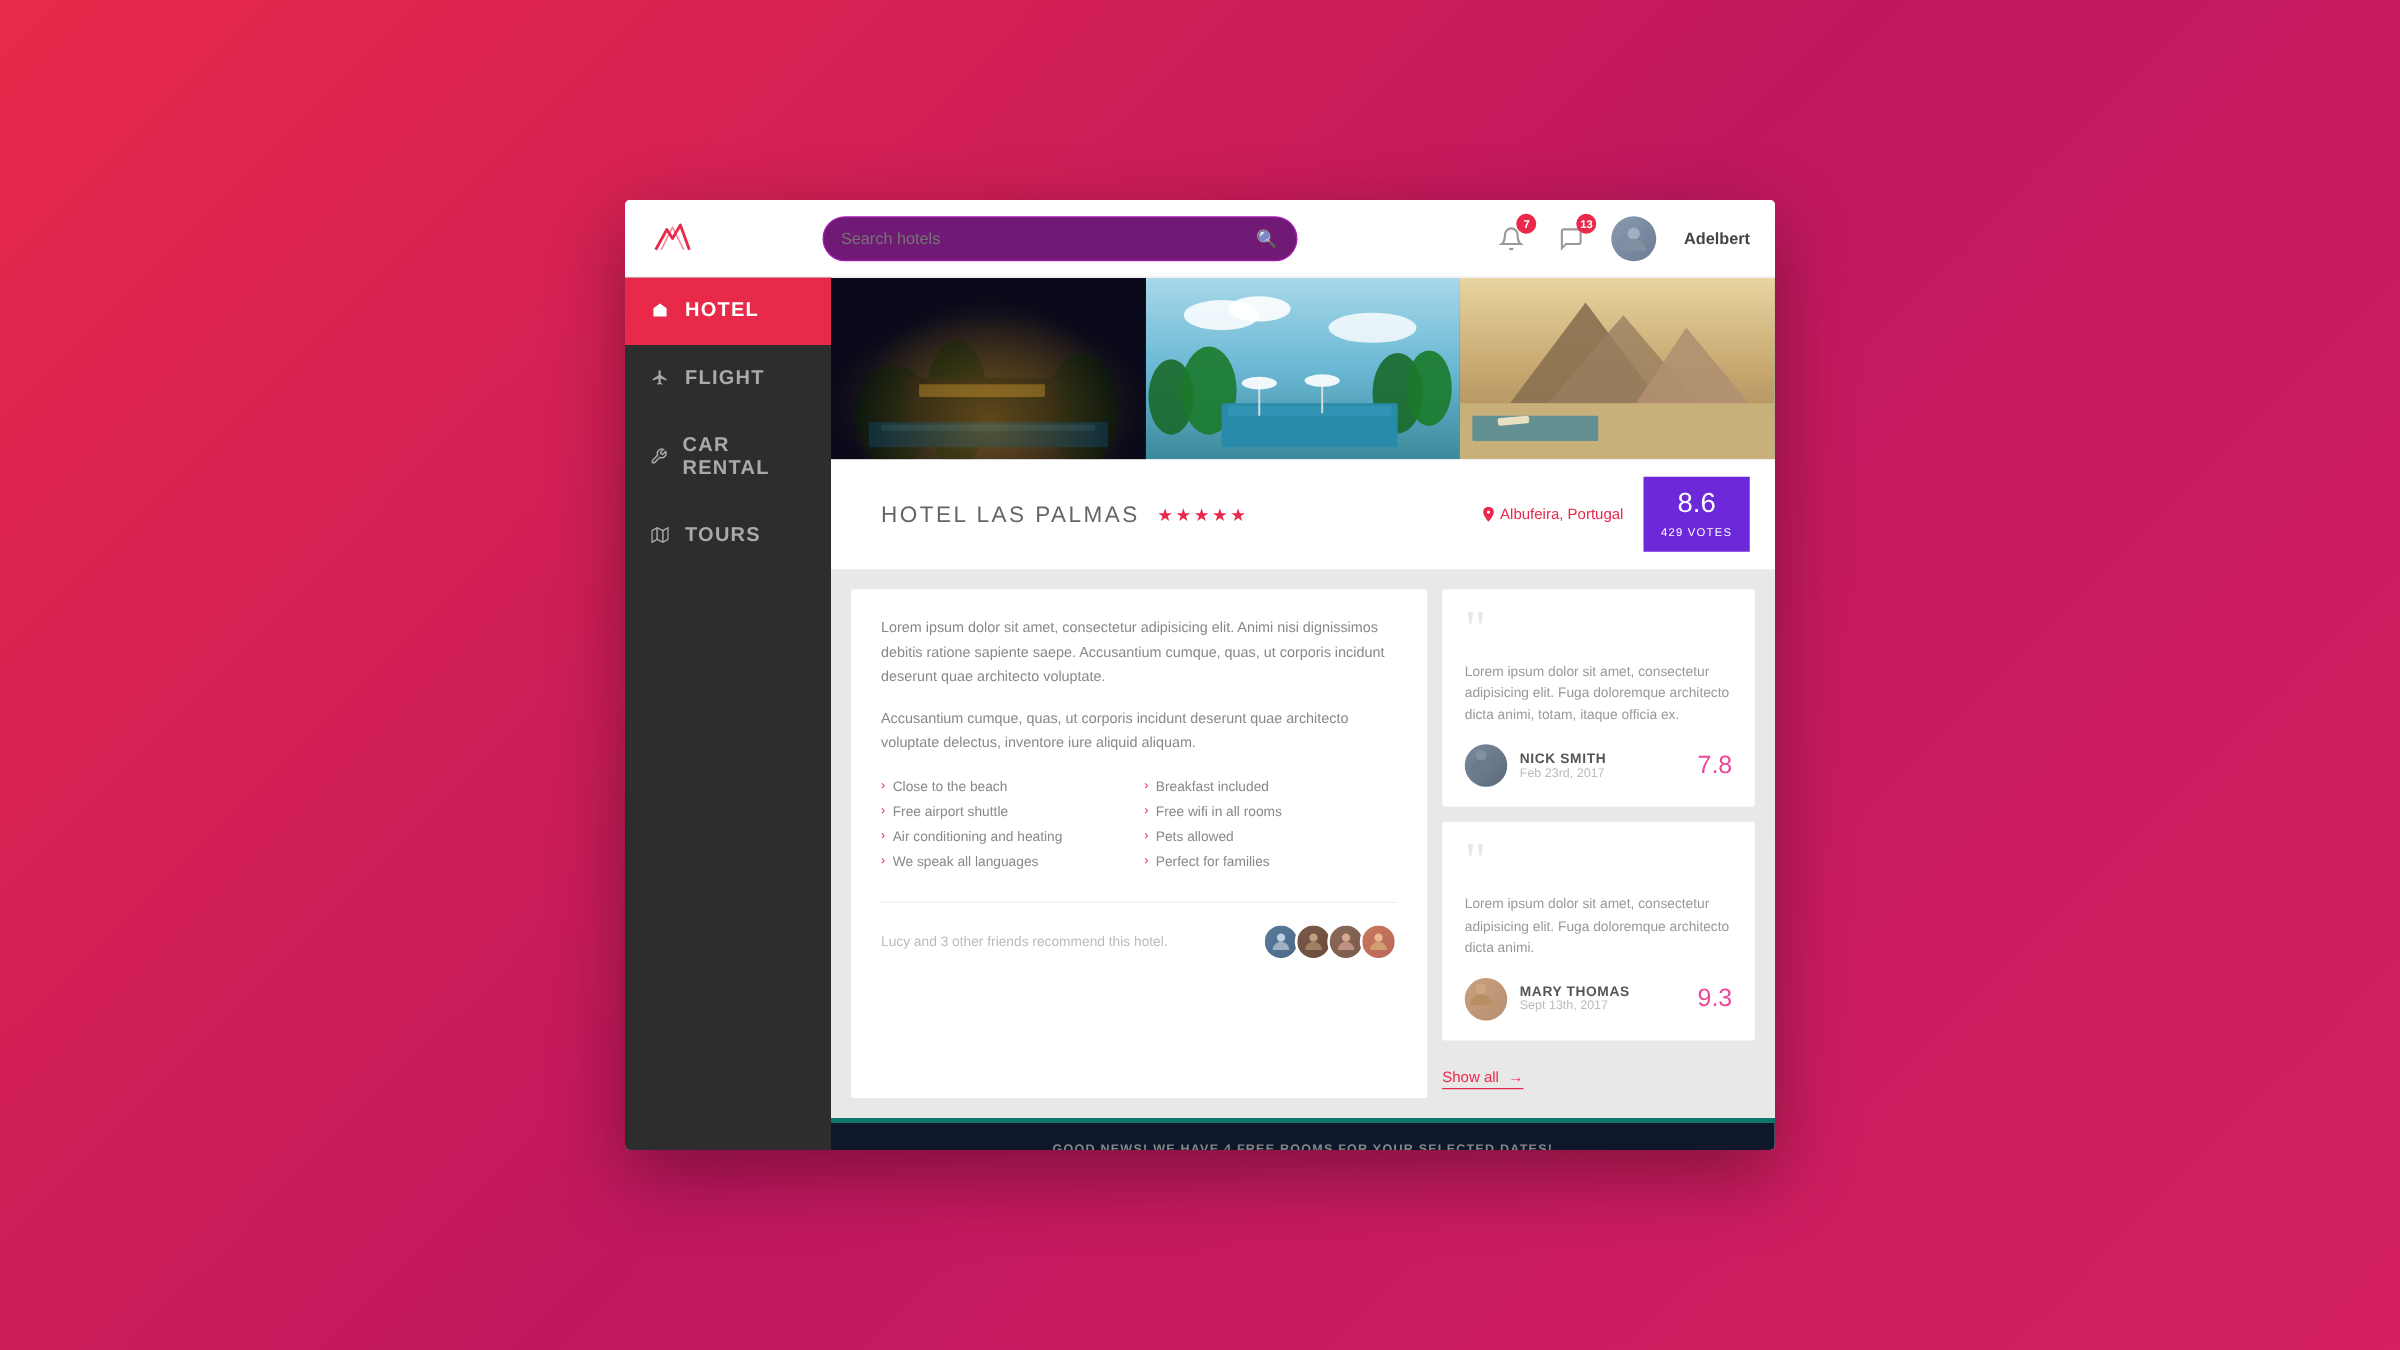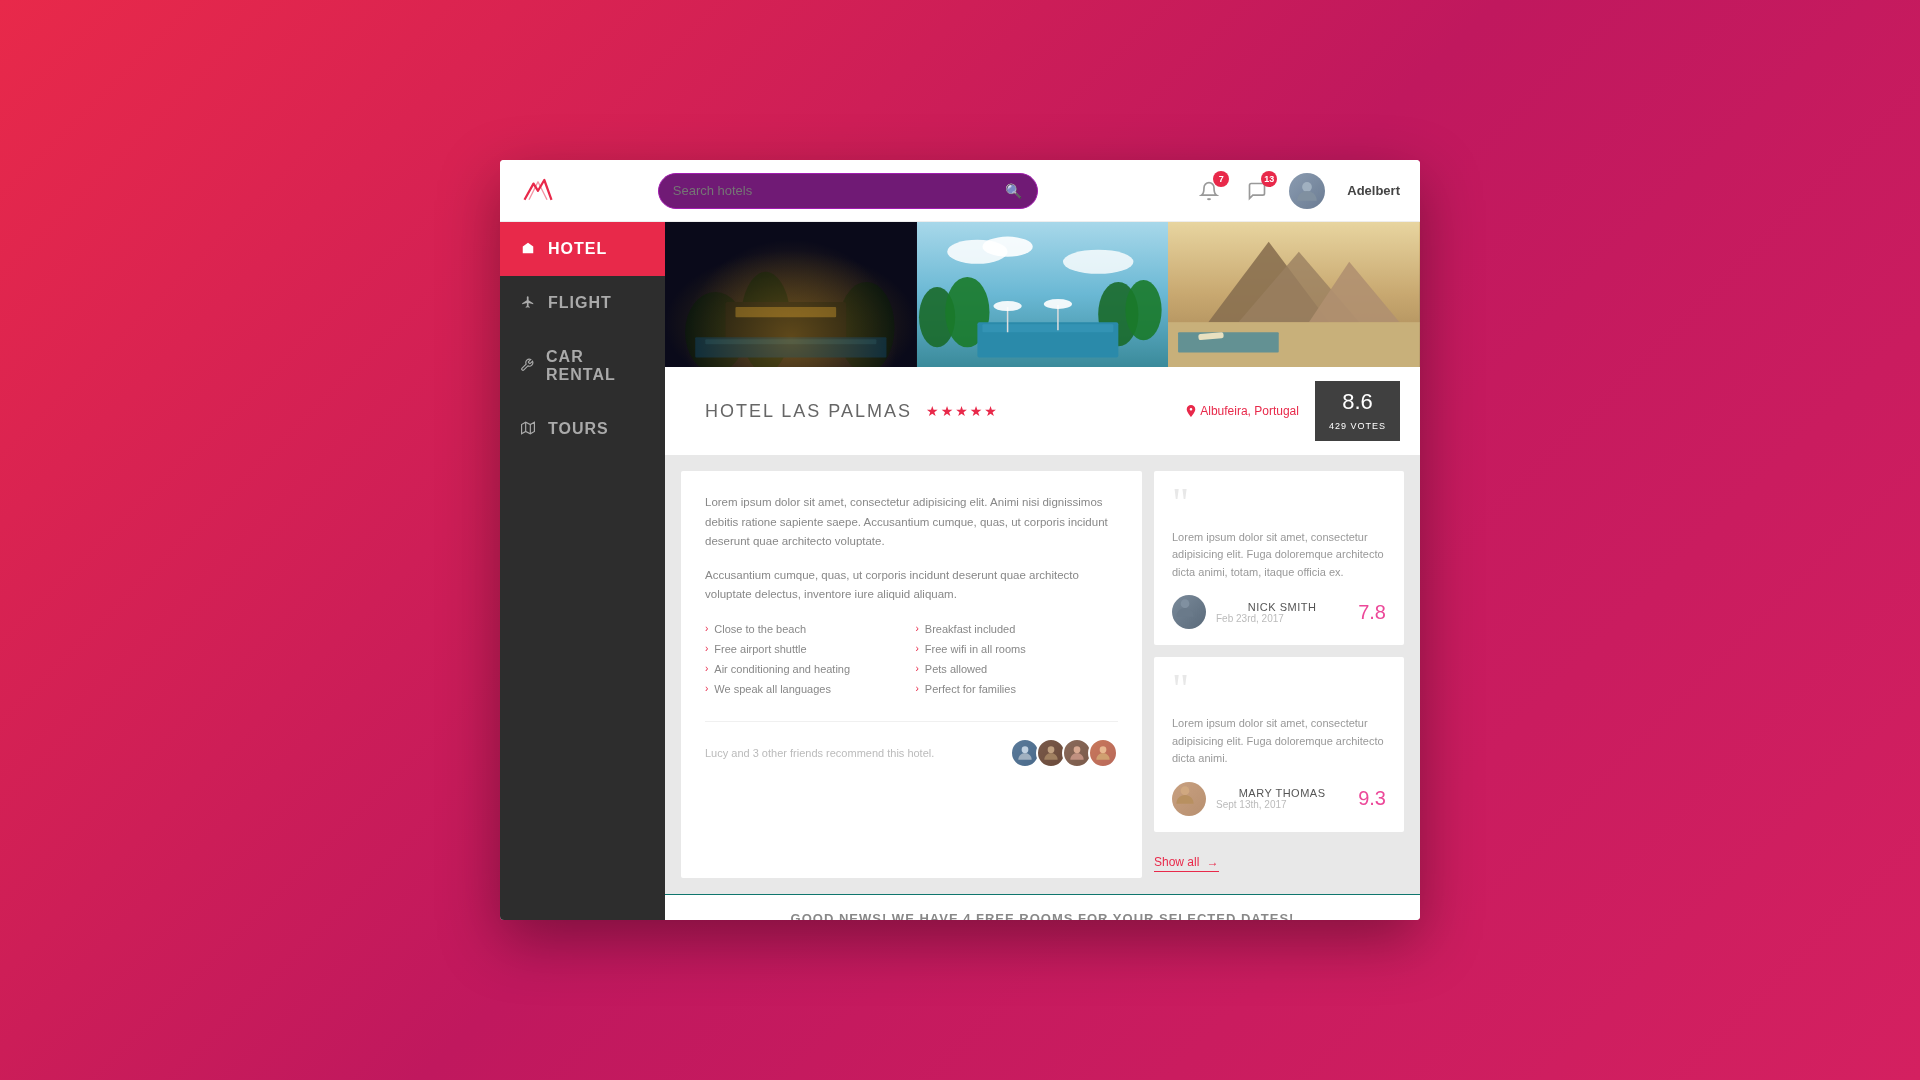--- a/index.html
+++ b/index.html
@@ -203,21 +203,21 @@
     }
     .star { color: #e8294a; font-size: 14px; }
     .hotel-location {
       display: flex;
       align-items: center;
       gap: 4px;
       font-size: 12px;
       color: #e8294a;
     }
     .score-badge {
-      background: #404040;
+      background: #6d28d9;
       color: white;
       padding: 8px 14px;
       text-align: center;
       min-width: 65px;
     }
     .score-num {
       font-size: 22px;
       font-weight: 300;
       display: block;
     }
@@ -330,25 +330,24 @@
       width: 34px;
       height: 34px;
       border-radius: 50%;
       flex-shrink: 0;
     }
     .ra1 { background: linear-gradient(135deg, #7a8a9a, #5a6a7a); }
     .ra2 { background: linear-gradient(135deg, #c8a080, #b89070); }
     .reviewer-info { flex: 1; }
     .reviewer-name {
       font-size: 11px;
-      font-weight: 400;
+      font-weight: 700;
       color: #555;
       text-transform: uppercase;
       letter-spacing: 0.5px;
-      text-align: center;
     }
     .reviewer-date {
       font-size: 10px;
       color: #bbb;
     }
     .review-score {
       font-size: 20px;
       color: #ec4899;
       font-weight: 300;
     }
@@ -359,29 +358,29 @@
       color: #e8294a;
       font-size: 12px;
       text-decoration: none;
       cursor: pointer;
       border-bottom: 1px solid #e8294a;
       padding-bottom: 2px;
     }
     .show-all-arrow { margin-left: 4px; }
     
     .bottom-bar {
-      background: #ffffff;
+      background: #0f172a;
       padding: 16px 20px;
       text-align: center;
-      font-size: 13px;
+      font-size: 10px;
       font-weight: 600;
       color: #888;
       letter-spacing: 1px;
       text-transform: uppercase;
-      border-top: 1px solid #0f766e;
+      border-top: 4px solid #0f766e;
     }
     .hotel-title-row {
       display: flex;
       align-items: center;
       margin-left: 20px;
     }
     svg.logo-svg { width: 36px; height: 36px; }
   </style>
 </head>
 <body>

